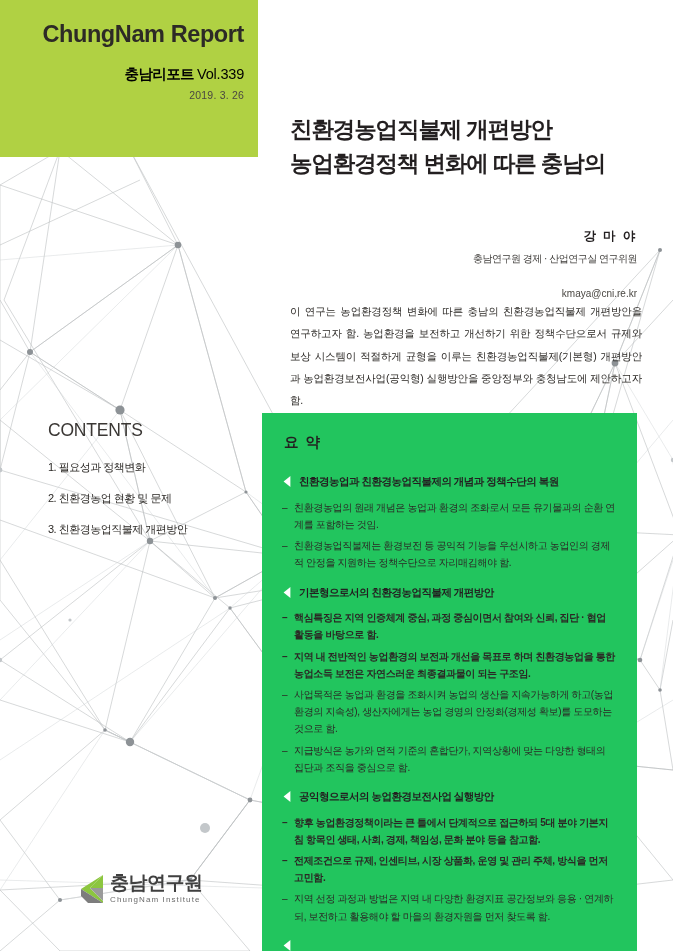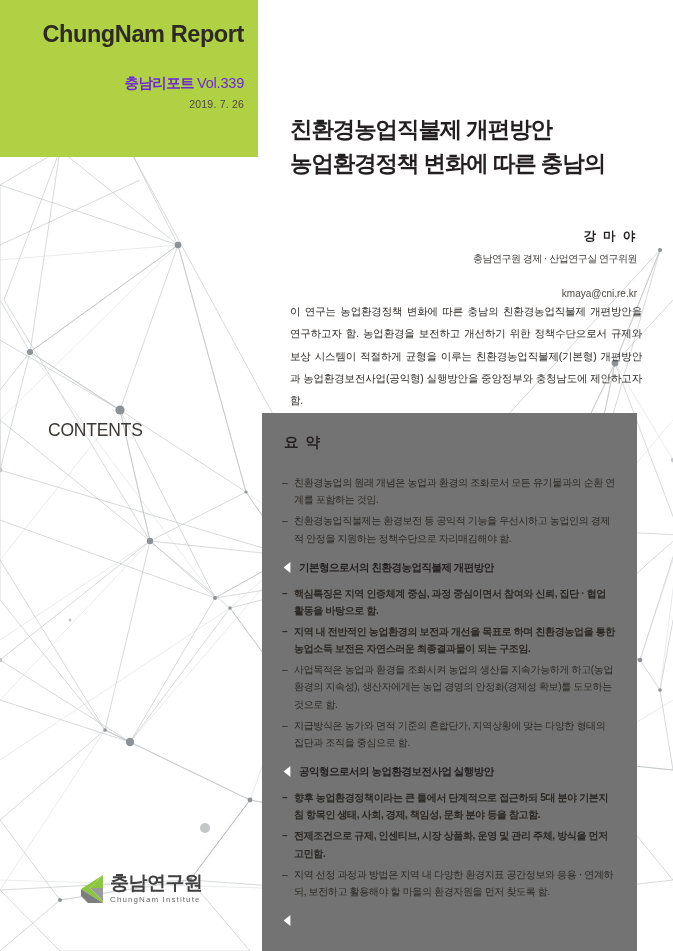--- a/index.html
+++ b/index.html
@@ -42,23 +42,23 @@
   }
   .brand-en {
     font-size: 23.5px;
     font-weight: bold;
     letter-spacing: -0.4px;
     color: #2d2a26;
     line-height: 1.1;
     white-space: nowrap;
   }
   .brand-ko-line {
-    margin-top: 26px;
+    margin-top: 17px;
     white-space: nowrap;
-    color: #6d28d9;
+    color: #000000;
   }
   .brand-ko {
     font-size: 14.5px;
     font-weight: bold;
     letter-spacing: -0.6px;
   }
   .brand-vol {
     font-size: 14.5px;
     font-weight: normal;
     letter-spacing: -0.2px;
@@ -151,21 +151,21 @@
     white-space: nowrap;
   }
 
   
   .summary {
     position: absolute;
     left: 262px;
     top: 413px;
     width: 375px;
     height: 538px;
-    background: #737373;
+    background: #22c55e;
     z-index: 3;
     box-sizing: border-box;
     padding: 20px 20px 0 20px;
   }
   .summary-title {
     font-size: 14.5px;
     font-weight: bold;
     letter-spacing: 1.5px;
     color: #231f20;
     margin: 0 0 22px 2px;
@@ -325,45 +325,53 @@
       <circle cx="540" cy="430" r="1.6"></circle>
   </g>
 </svg>
 
 <div class="masthead">
   <div class="masthead-inner">
     <div class="brand-en">ChungNam Report</div>
     <div class="brand-ko-line">
       <span class="brand-ko">충남리포트</span><span class="brand-vol">Vol.339</span>
     </div>
-    <div class="brand-date">2019. 7. 26</div>
+    <div class="brand-date">2019. 3. 26</div>
   </div>
 </div>
 
 <div class="doc-title">
   <div class="tl">친환경농업직불제 개편방안</div>
   <div class="tl">농업환경정책 변화에 따른 충남의</div>
 </div>
 
 <div class="author-block">
   <div class="author-name">강 마 야</div>
   <div class="author-affil">충남연구원 경제 · 산업연구실 연구위원</div>
   <div class="author-email">kmaya@cni.re.kr</div>
 </div>
 
 <div class="abstract">이 연구는 농업환경정책 변화에 따른 충남의 친환경농업직불제 개편방안을 연구하고자 함. 농업환경을 보전하고 개선하기 위한 정책수단으로서 규제와 보상 시스템이 적절하게 균형을 이루는 친환경농업직불제(기본형) 개편방안과 농업환경보전사업(공익형) 실행방안을 중앙정부와 충청남도에 제안하고자 함.</div>
 
 <div class="contents">
   <div class="contents-title">CONTENTS</div>
+  <div id="contents-list">
+      <div class="contents-item">1. 필요성과 정책변화</div>
+      <div class="contents-item">2. 친환경농업 현황 및 문제</div>
+      <div class="contents-item">3. 친환경농업직불제 개편방안</div>
+    </div>
 </div>
 
 <div class="summary">
   <div class="summary-title">요 약</div>
   <div id="summary-sections">
       <div class="sec">
+        <div class="sec-head"><svg class="chev" viewBox="0 0 8 11" xmlns="http://www.w3.org/2000/svg">
+            <path d="M7.4 0 L7.4 11 L0.6 5.5 Z" fill="#ffffff"></path>
+          </svg><span>친환경농업과 친환경농업직불제의 개념과 정책수단의 복원</span></div>
         <ul class="bullets">
           <li class="bullet"><span class="dash">–</span><span>친환경농업의 원래 개념은 농업과 환경의 조화로서 모든 유기물과의 순환 연계를 포함하는 것임.</span></li>
           <li class="bullet"><span class="dash">–</span><span>친환경농업직불제는 환경보전 등 공익적 기능을 우선시하고 농업인의 경제적 안정을 지원하는 정책수단으로 자리매김해야 함.</span></li>
         </ul>
       </div>
       <div class="sec">
         <div class="sec-head"><svg class="chev" viewBox="0 0 8 11" xmlns="http://www.w3.org/2000/svg">
             <path d="M7.4 0 L7.4 11 L0.6 5.5 Z" fill="#ffffff"></path>
           </svg><span>기본형으로서의 친환경농업직불제 개편방안</span></div>
         <ul class="bullets">

